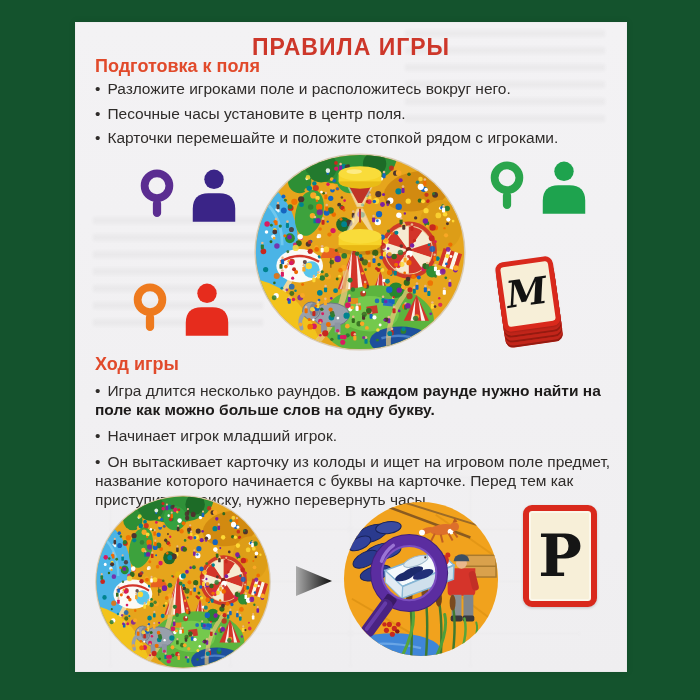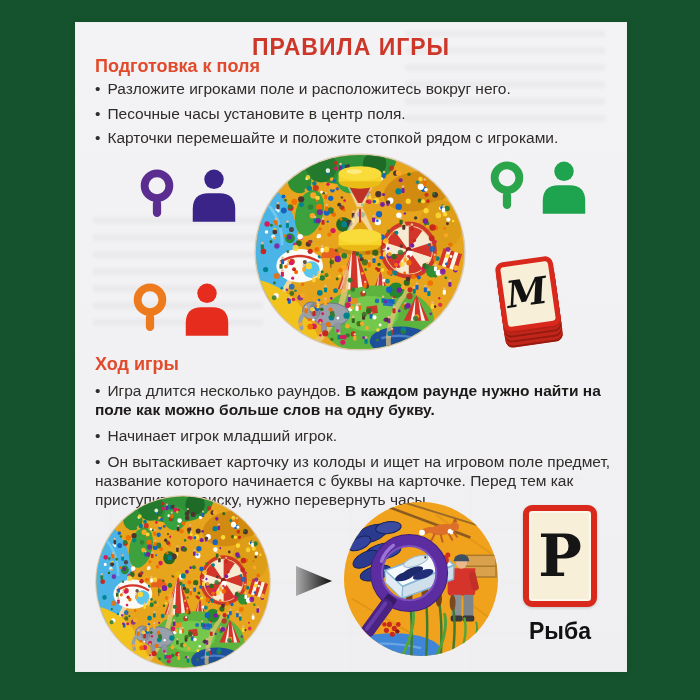--- a/index.html
+++ b/index.html
@@ -837,16 +837,15 @@
       <polygon points="2,3 2,33 38,18" fill="url(#arrowGrad)"></polygon>
     </svg>
 
     <svg class="zoom-svg" style="left:267px;top:478px;" width="158" height="158" viewBox="0 0 160 160">
       <use href="#zoom-art"></use>
     </svg>
 
     <div class="card-p" style="left: 448px; top: 483px; border-color: rgb(217, 41, 28); background: rgb(247, 239, 216);">
       <span class="letter-p">Р</span>
     </div>
-    <div class="caption" style="left:438px;top:596px;width:94px;">Рыба</div>
 
   </div>
 </div>
 
 </body></html>

